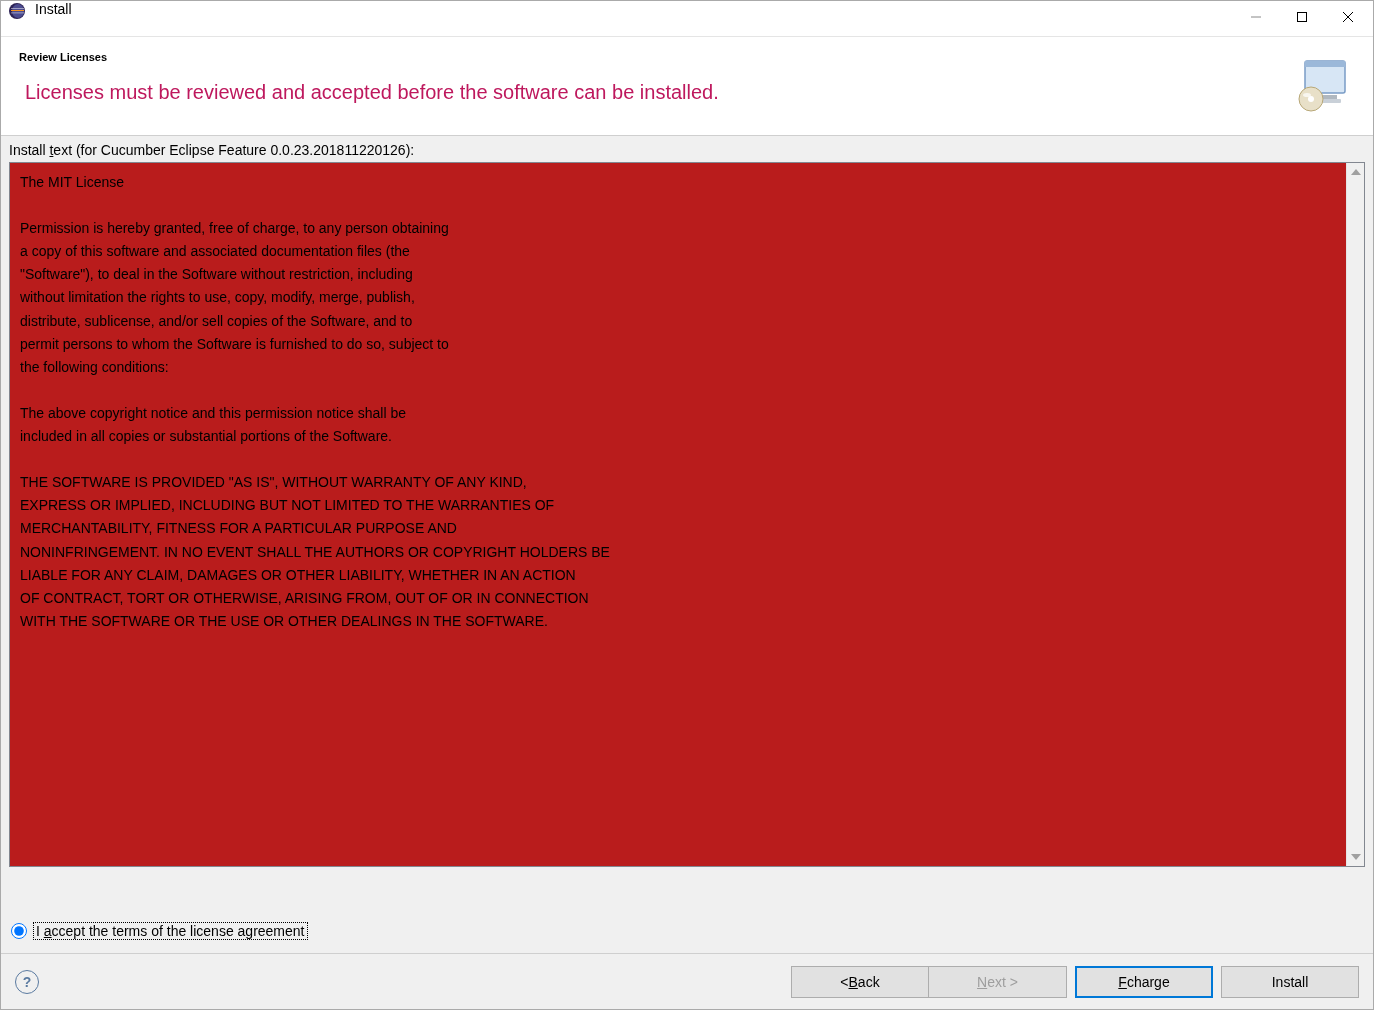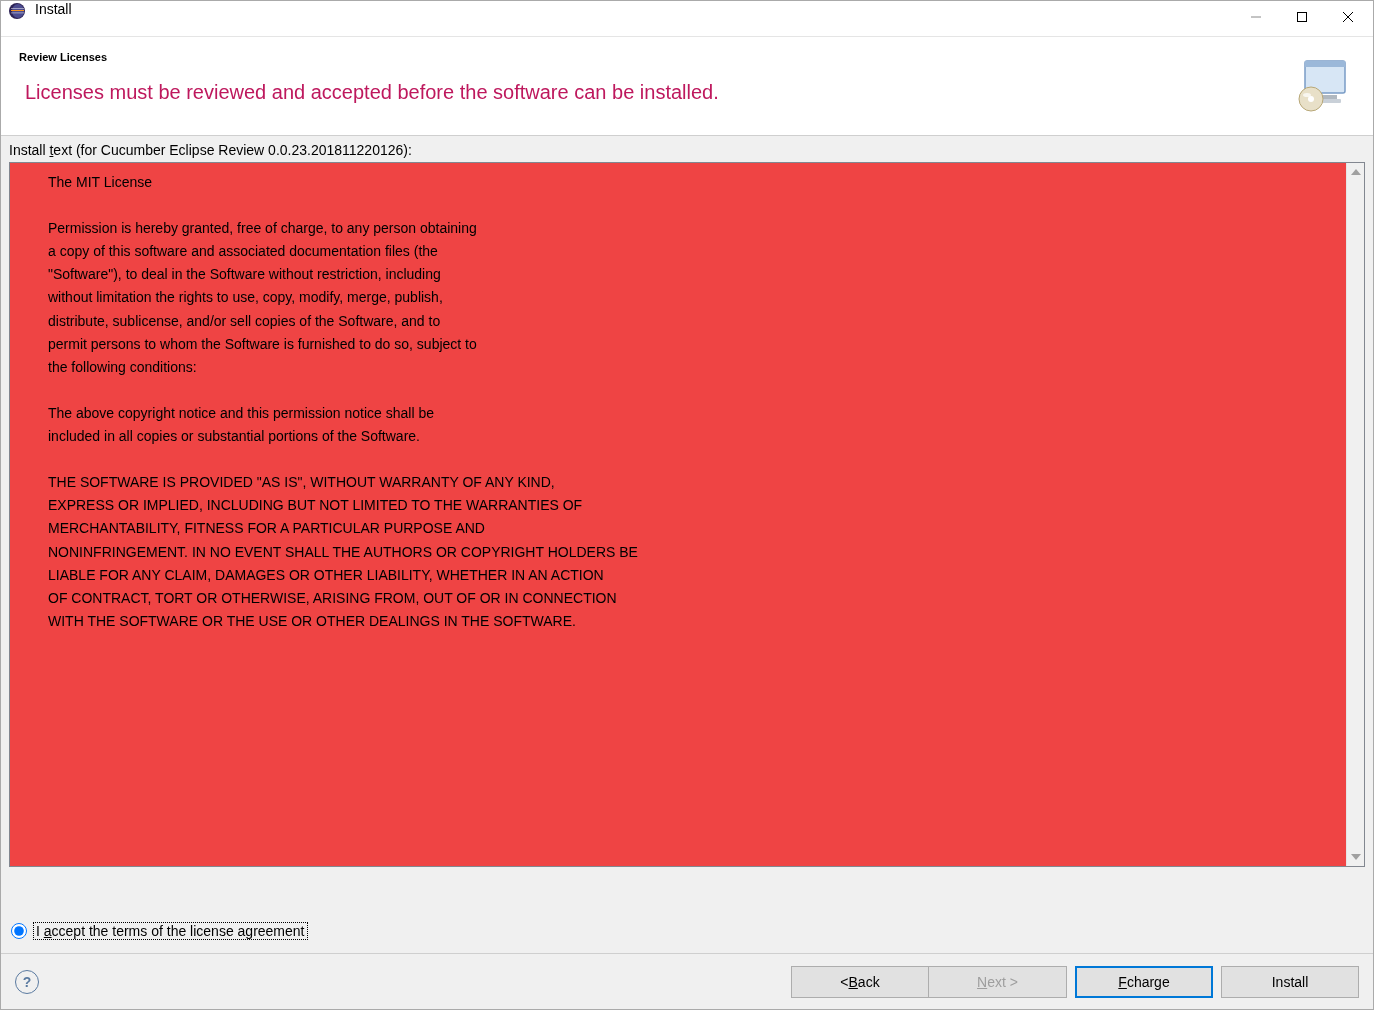--- a/index.html
+++ b/index.html
@@ -74,24 +74,23 @@
     .license-label {
       font-size: 14px;
       padding: 6px 8px 4px 8px;
       color: #000;
     }
     .license-label .ul { text-decoration: underline; }
     .license-box {
       margin: 0 8px 6px 8px;
       flex: 1;
       border: 1px solid #828790;
-      background: #ef4444;
+      background: #b91c1c;
       display: flex;
       overflow: hidden;
-      padding-left: 28px;
     }
     .license-text {
       flex: 1;
       padding: 8px 10px;
       font-size: 14px;
       line-height: 1.65;
       white-space: pre-line;
       overflow-y: auto;
       color: #000;
     }
@@ -224,21 +223,21 @@
       <rect x="18" y="48" width="32" height="4" rx="1" fill="#c9d0d8"></rect>
       <circle cx="20" cy="48" r="12" fill="#e8e0c8" stroke="#b8a878" stroke-width="1"></circle>
       <circle cx="20" cy="48" r="3" fill="#ffffff"></circle>
       <ellipse cx="16" cy="44" rx="4" ry="2" fill="#ffffff" opacity="0.7"></ellipse>
     </svg>
   </div>
 </div>
 
 <div class="content">
   <div class="license-label">
-    <span>Install </span><span class="ul">t</span><span>ext (for Cucumber Eclipse Review 0.0.23.201811220126):</span>
+    <span>Install </span><span class="ul">t</span><span>ext (for Cucumber Eclipse Feature 0.0.23.201811220126):</span>
   </div>
   <div class="license-box">
     <div class="license-text">The MIT License
 
 Permission is hereby granted, free of charge, to any person obtaining
 a copy of this software and associated documentation files (the
 "Software"), to deal in the Software without restriction, including
 without limitation the rights to use, copy, modify, merge, publish,
 distribute, sublicense, and/or sell copies of the Software, and to
 permit persons to whom the Software is furnished to do so, subject to

